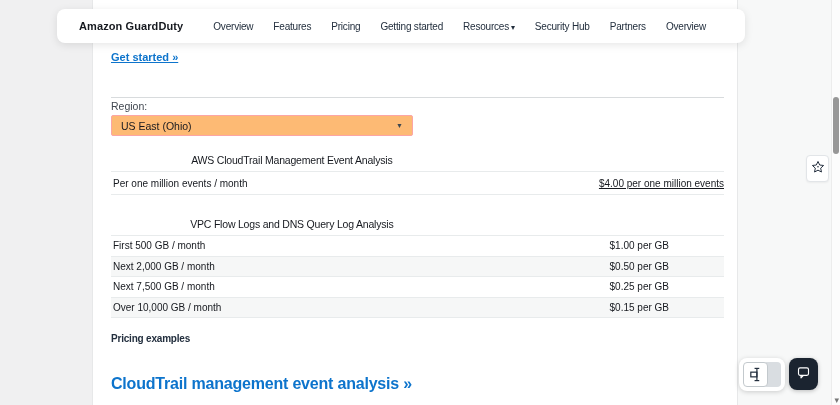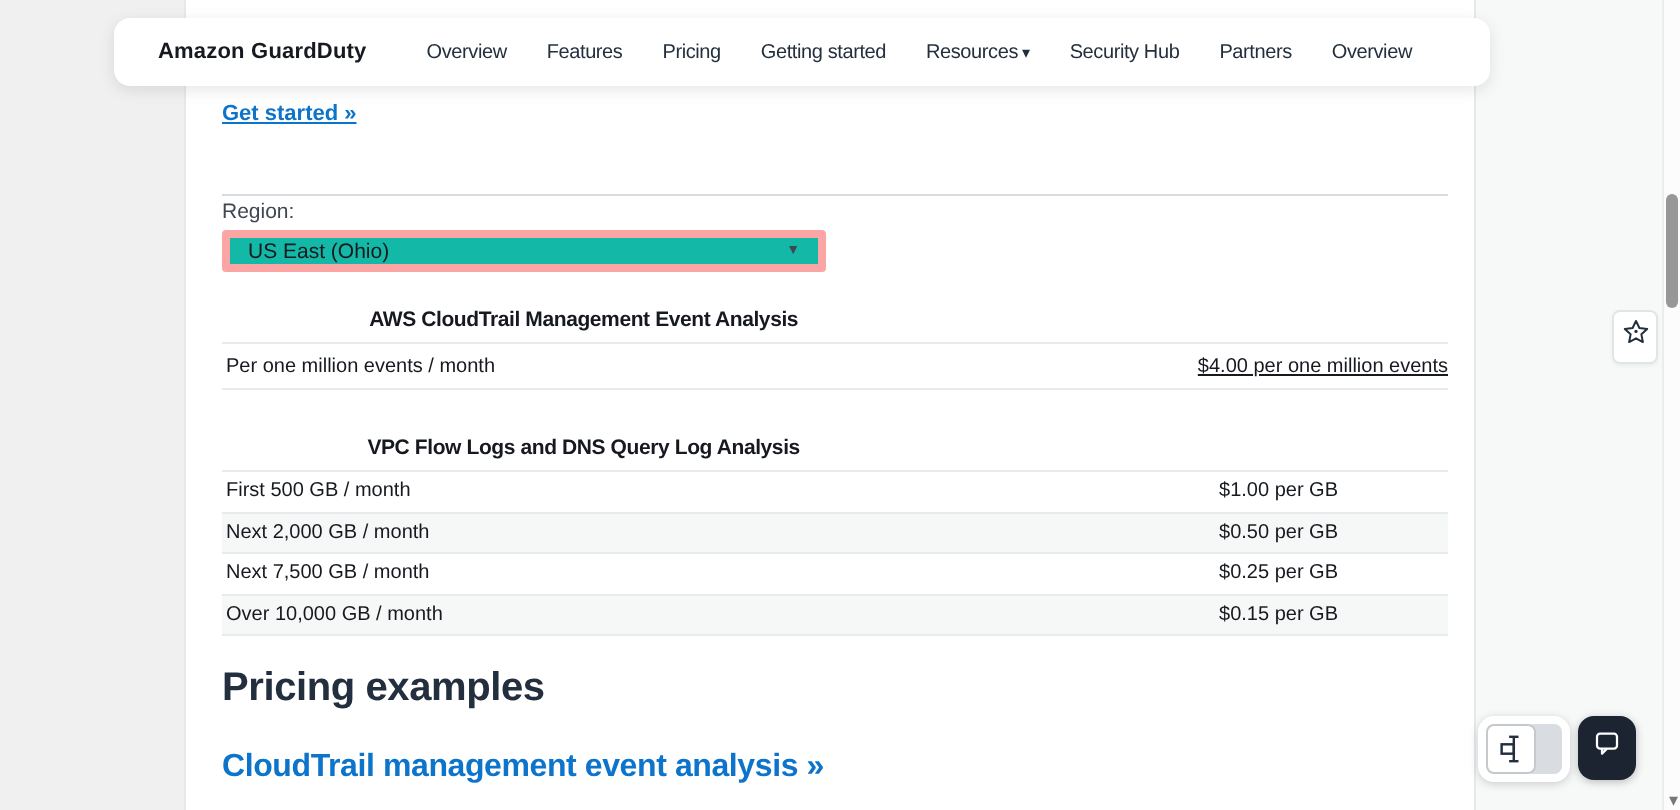--- a/index.html
+++ b/index.html
@@ -30,39 +30,39 @@
   .navlink{font-size:10px;color:var(--nav-text);white-space:nowrap;cursor:pointer;letter-spacing:-.2px;}
   .navlink .chev{font-size:8px;margin-left:2px;color:var(--nav-text);}
   
   .get-started{
     position:absolute;left:18px;top:51px;font-size:11px;font-weight:600;
     color:var(--accent-blue);text-decoration:underline;cursor:pointer;
   }
   .divider{position:absolute;left:18px;top:97px;width:613px;height:1px;background:var(--divider);}
   .region-label{position:absolute;left:18px;top:100px;font-size:10.5px;color:#414750;}
   .region-select{
-    position:absolute;left:18px;top:115px;width:302px;height:21px;background:#14b8a6;
-    border:4px solid #fca5a5;border-radius:2px;display:flex;align-items:center;
+    position:absolute;left:18px;top:115px;width:302px;height:21px;background:#fdba74;
+    border:1px solid #fca5a5;border-radius:2px;display:flex;align-items:center;
     justify-content:space-between;padding:0 9px;font-size:10.5px;color:var(--text-dark);cursor:pointer;
   }
   .region-select .arrow{font-size:7px;color:#3f4850;}
   .ptable{position:absolute;left:18px;width:613px;font-size:10px;color:var(--text-dark);}
   .ptable.t1{top:148px;}
   .ptable.t2{top:212px;}
   .thead{height:24px;border-bottom:1px solid var(--table-border);display:flex;}
-  .ttitle{width:59%;text-align:center;font-weight:700;font-size:10.5px;line-height:24px;letter-spacing:-.2px;}
+  .ttitle{width:59%;text-align:center;font-weight:400;font-size:10.5px;line-height:24px;letter-spacing:-.2px;}
   .trow{display:flex;align-items:center;border-bottom:1px solid var(--table-border);}
   .t1 .trow{height:23px;}
   .t2 .trow{height:20.5px;}
   .trow.striped{background:var(--stripe);}
   .tlabel{flex:0 0 59%;padding-left:2px;}
   .tprice{flex:1;}
   .t1 .tprice{text-align:right;text-decoration:underline;}
   .t2 .tprice{text-align:right;padding-right:55px;}
-  .examples-heading{position:absolute;left:18px;top:333px;font-size:20px;font-weight:700;color:var(--nav-text);letter-spacing:-.2px;}
+  .examples-heading{position:absolute;left:18px;top:333px;font-size:10px;font-weight:700;color:var(--nav-text);letter-spacing:-.2px;}
   .example-link{position:absolute;left:18px;top:375px;font-size:16px;font-weight:700;color:var(--accent-blue);cursor:pointer;letter-spacing:-.2px;}
   
   .star-btn{
     position:absolute;left:806px;top:155px;width:23px;height:27px;background:#fff;
     border:1px solid #e2e5e8;border-radius:4px;box-shadow:0 1px 2px rgba(0,0,0,.05);
     display:flex;align-items:center;justify-content:center;cursor:pointer;z-index:6;
   }
   .translate-btn{
     position:absolute;left:739px;top:358px;width:46px;height:33px;background:#fff;
     border-radius:8px;box-shadow:0 1px 5px rgba(0,0,0,.18);cursor:pointer;z-index:6;

